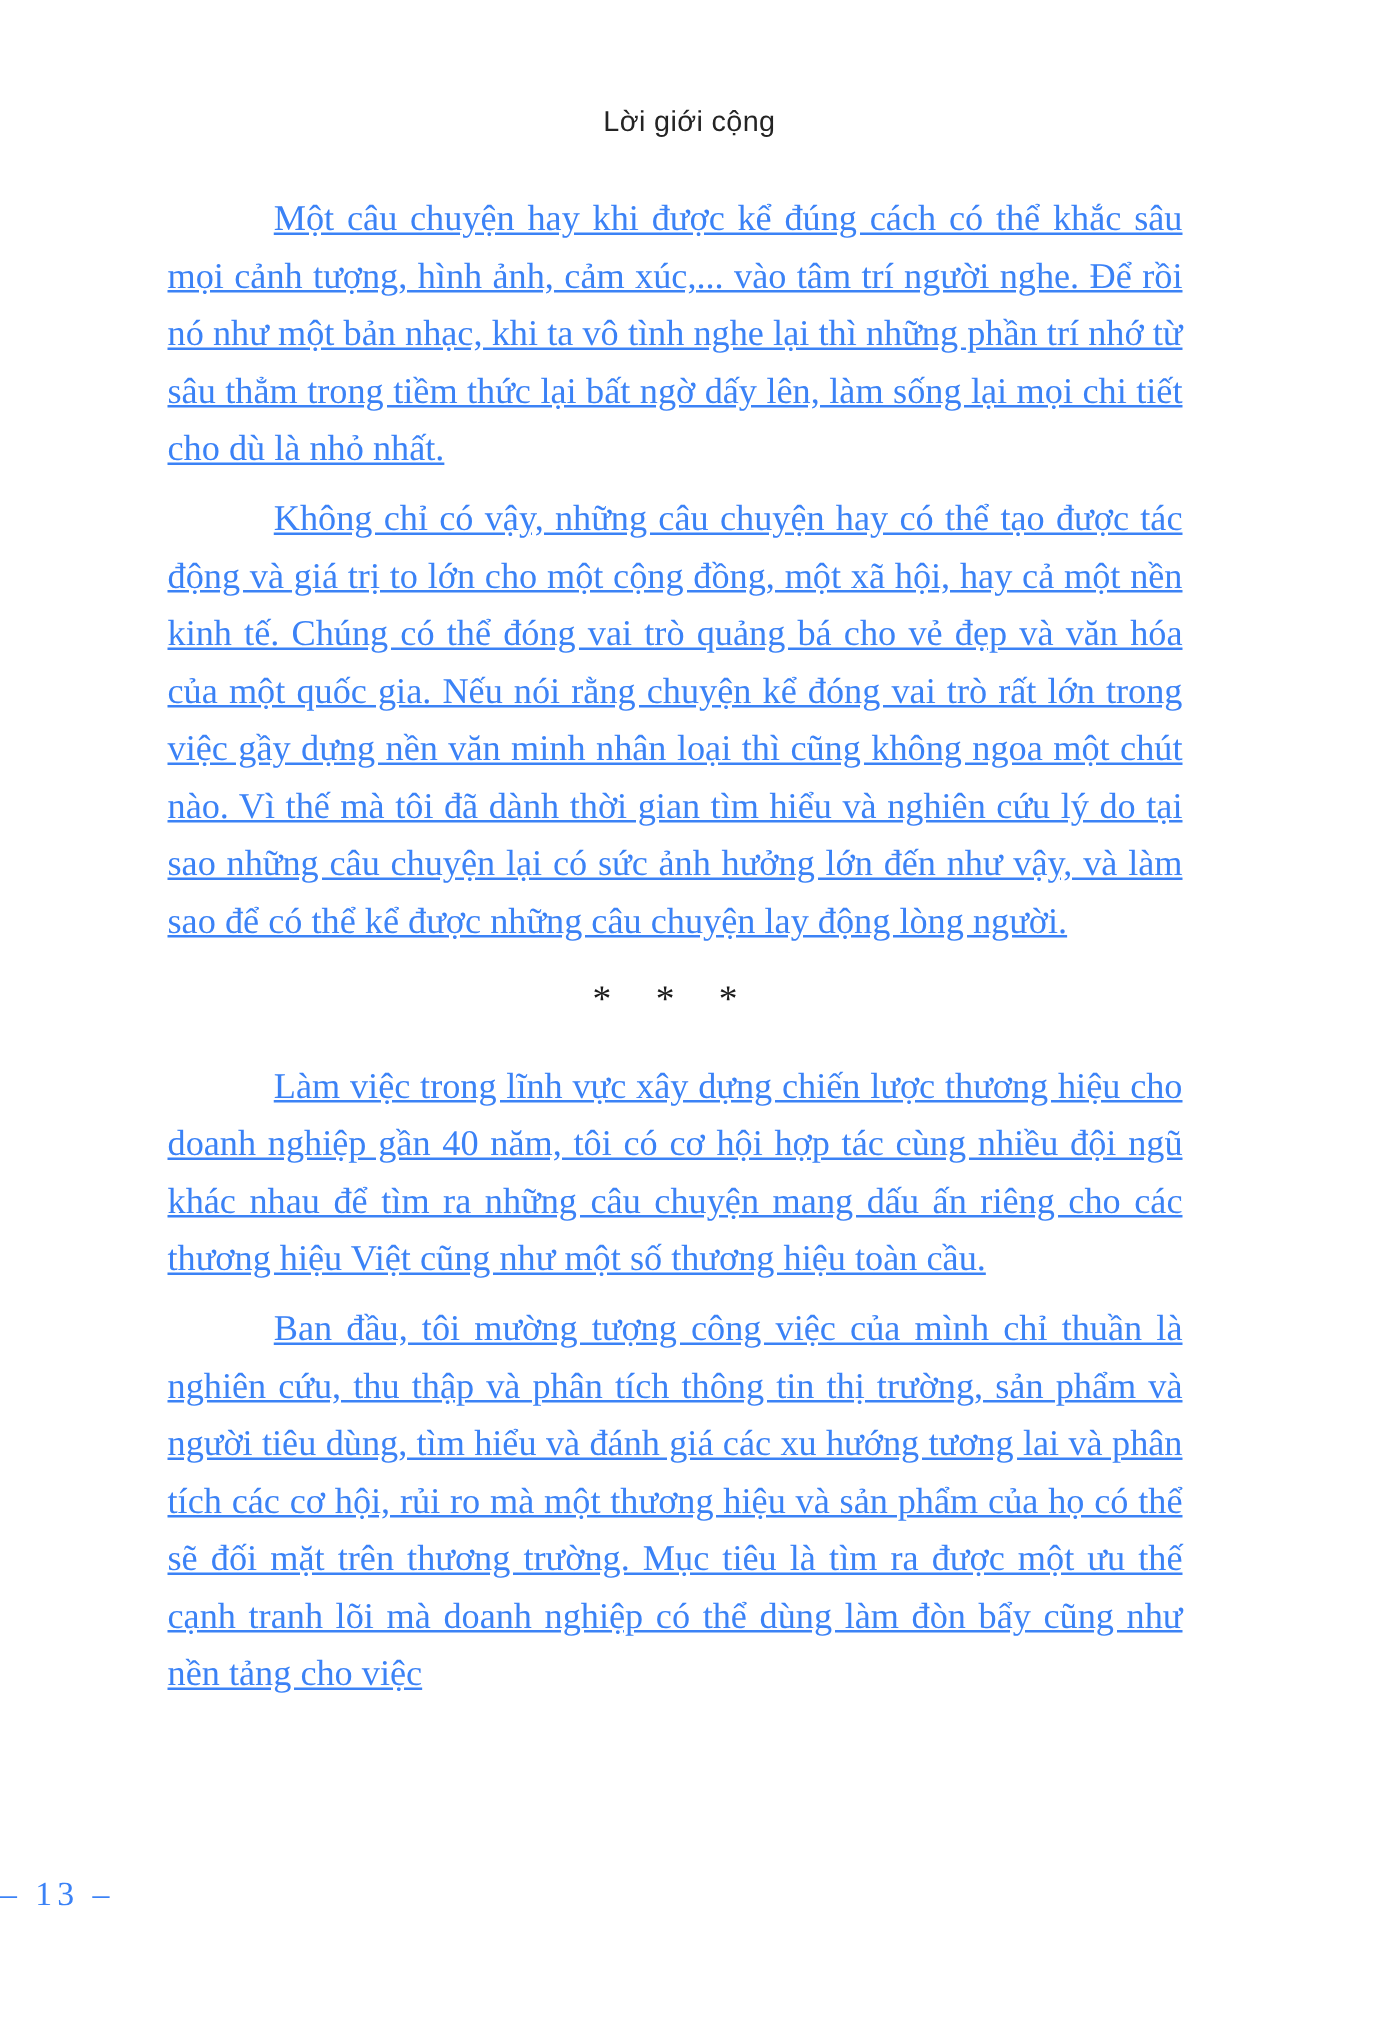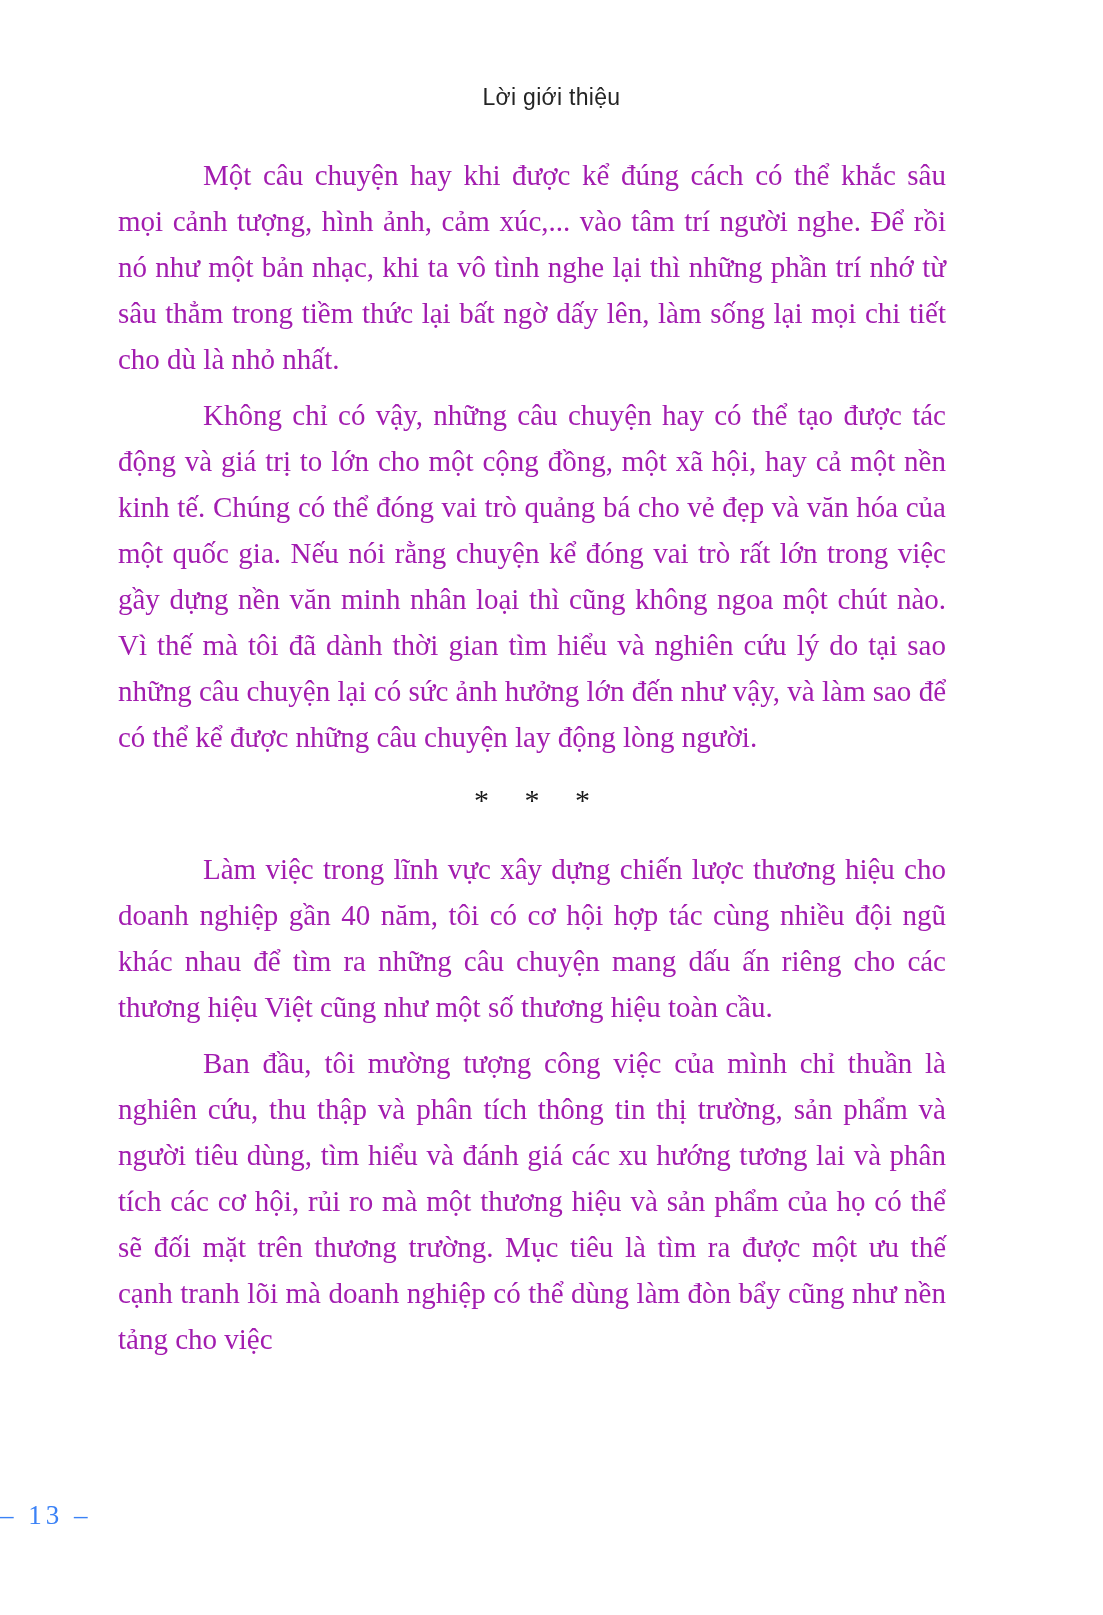--- a/index.html
+++ b/index.html
@@ -27,26 +27,27 @@
     letter-spacing: 0.3px;
     color: #242424;
   }
   .text-column {
     position: absolute;
     top: 152px;
     left: 118px;
     width: 828px;
   }
   .text-column p {
-    margin: 0 0 10px 0;
+    margin: 0 0 10px 16px;
     font-size: 29px;
     line-height: 46px;
     text-align: justify;
     text-indent: 85px;
-    color: #a21caf;
+    color: #3b82f6;
+    text-decoration: underline;
   }
   .separator {
     margin: 10px 0 30px 0;
     height: 46px;
     line-height: 46px;
     text-align: center;
     text-indent: 0;
   }
   .separator .stars {
     display: inline-block;
@@ -66,21 +67,21 @@
     font-size: 27px;
     letter-spacing: 4px;
     color: #3b82f6;
   }
 </style>
 </head>
 <body>
 
 <div class="page">
 
-  <div class="running-header">Lời giới thiệu</div>
+  <div class="running-header">Lời giới cộng</div>
 
   <div class="text-column">
 
     <p>Một câu chuyện hay khi được kể đúng cách có thể khắc sâu mọi cảnh tượng, hình ảnh, cảm xúc,... vào tâm trí người nghe. Để rồi nó như một bản nhạc, khi ta vô tình nghe lại thì những phần trí nhớ từ sâu thẳm trong tiềm thức lại bất ngờ dấy lên, làm sống lại mọi chi tiết cho dù là nhỏ nhất.</p>
 
     <p>Không chỉ có vậy, những câu chuyện hay có thể tạo được tác động và giá trị to lớn cho một cộng đồng, một xã hội, hay cả một nền kinh tế. Chúng có thể đóng vai trò quảng bá cho vẻ đẹp và văn hóa của một quốc gia. Nếu nói rằng chuyện kể đóng vai trò rất lớn trong việc gầy dựng nền văn minh nhân loại thì cũng không ngoa một chút nào. Vì thế mà tôi đã dành thời gian tìm hiểu và nghiên cứu lý do tại sao những câu chuyện lại có sức ảnh hưởng lớn đến như vậy, và làm sao để có thể kể được những câu chuyện lay động lòng người.</p>
 
     <div class="separator">
       <span class="stars">* * *</span>
     </div>

